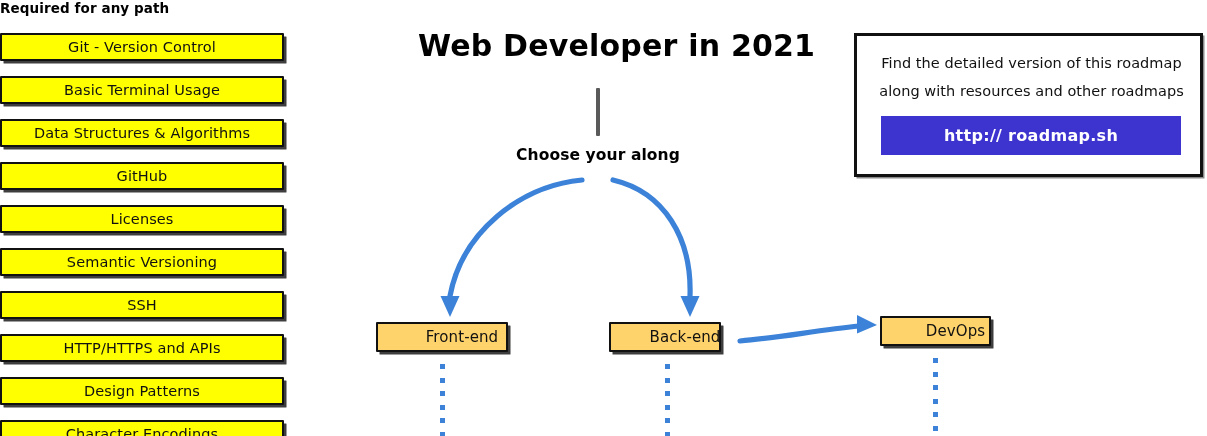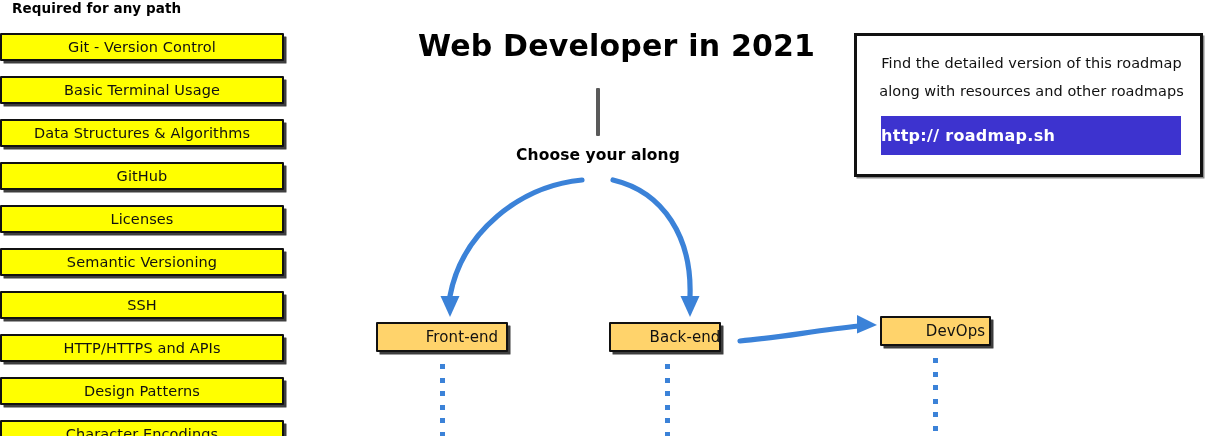--- a/index.html
+++ b/index.html
@@ -22,21 +22,21 @@
   
   #required-section {
     position: absolute;
     left: 0px;
     top: 0px;
     width: 300px;
     height: 436px;
   }
   #required-heading {
     position: absolute;
-    left: 12px;
+    left: 0;
     top: 0px;
     font-size: 13.5px;
     font-weight: 700;
     color: #000000;
     letter-spacing: 0.1px;
     white-space: nowrap;
   }
   #required-list {
     position: absolute;
     left: 0px;
@@ -177,21 +177,21 @@
   #panel-line-2 { top: 47px; }
   #roadmap-button {
     position: absolute;
     left: 24px;
     top: 80px;
     width: 300px;
     height: 39px;
     background: #3d33cf;
     display: flex;
     align-items: center;
-    justify-content: flex-start;
+    justify-content: center;
   }
   #roadmap-button-label {
     font-size: 16px;
     font-weight: 700;
     color: #ffffff;
     letter-spacing: 0.3px;
     white-space: nowrap;
   }
 </style>
 </head>

